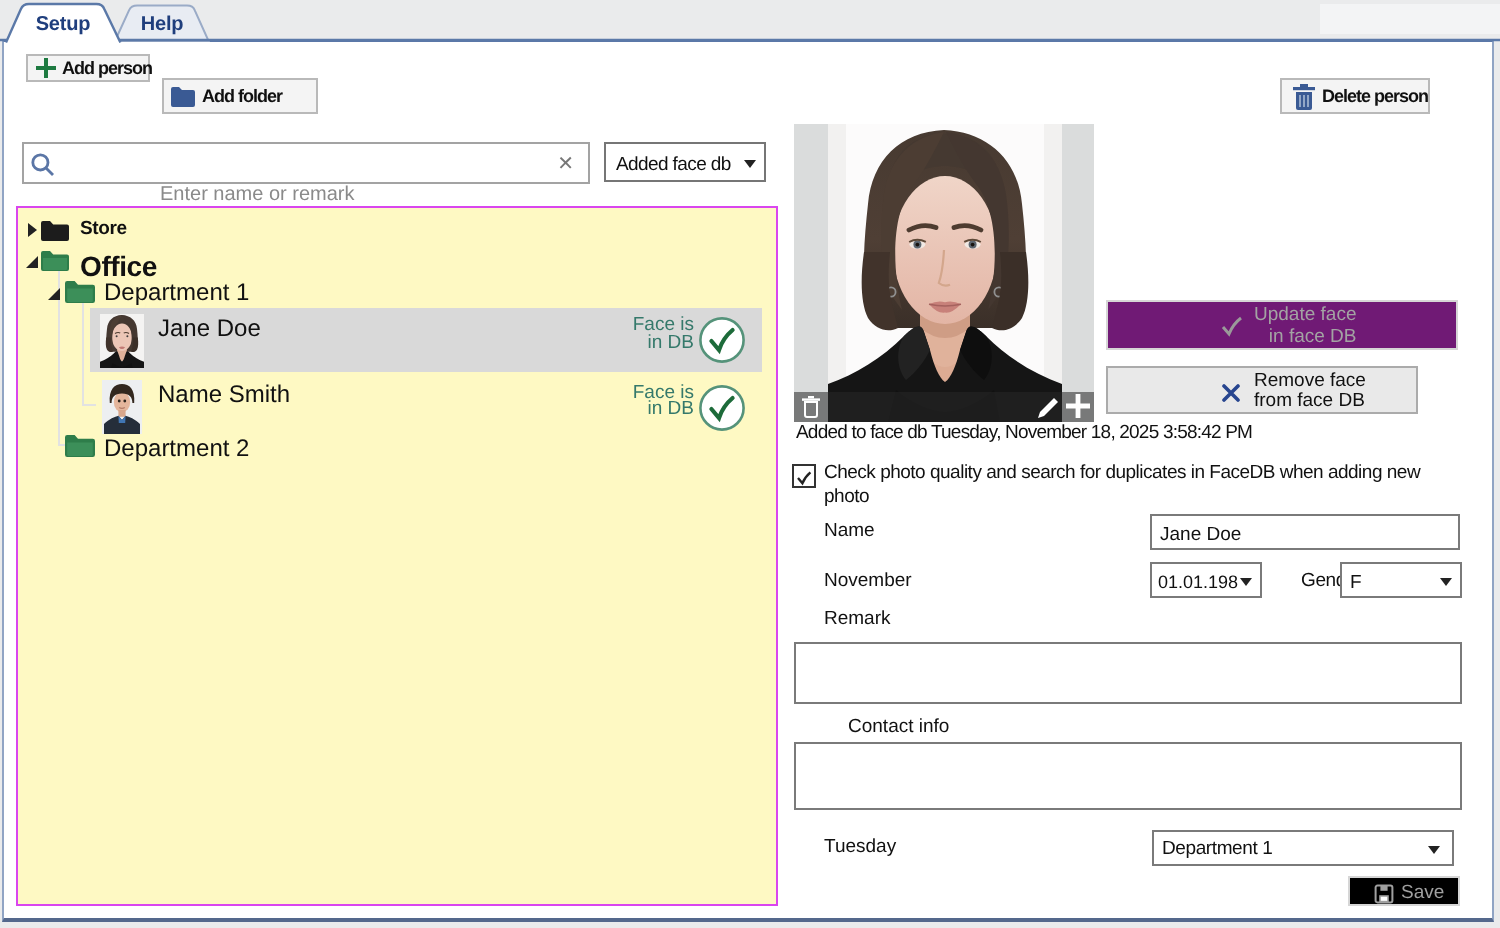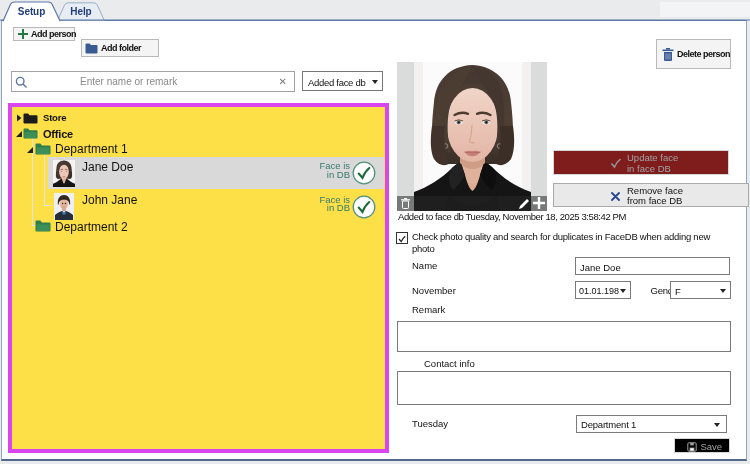--- a/index.html
+++ b/index.html
@@ -30,49 +30,49 @@
       <path d="M5,1 h2 v4 h4 v2 h-4 v4 h-2 v-4 h-4 v-2 h4 z" fill="#1e7a41"></path>
     </svg>
     <span>Add person</span>
   </div>
   <div class="abs btn" style="left:81px;top:39px;width:78px;height:18px;">
     <svg width="13" height="11" style="margin:0 3px 0 3px" viewBox="0 0 13 11">
       <path d="M0.5,1.5 Q0.5,0.5 1.5,0.5 L4.5,0.5 L6,2 L11.5,2 Q12.5,2 12.5,3 L12.5,9.5 Q12.5,10.5 11.5,10.5 L1.5,10.5 Q0.5,10.5 0.5,9.5 Z" fill="#3a5a94"></path>
     </svg>
     <span>Add folder</span>
   </div>
-  <div class="abs btn" style="left:656px;top:39px;width:75px;height:30px;">
+  <div class="abs btn" style="left:640px;top:39px;width:75px;height:18px;">
     <svg width="12" height="13" style="margin:0 3px 0 5px" viewBox="0 0 12 13">
       <path d="M2,4 h8 v8 q0,1 -1,1 h-6 q-1,0 -1,-1 z" fill="#3a5a94"></path>
       <rect x="0.5" y="1.5" width="11" height="1.6" fill="#3a5a94"></rect>
       <rect x="4" y="0" width="4" height="1.6" fill="#3a5a94"></rect>
       <g stroke="#9db0cc" stroke-width="0.9">
         <line x1="4" y1="5.5" x2="4" y2="11.5"></line>
         <line x1="6" y1="5.5" x2="6" y2="11.5"></line>
         <line x1="8" y1="5.5" x2="8" y2="11.5"></line>
       </g>
     </svg>
     <span>Delete person</span>
   </div>
 
   <div class="abs input" style="left:11px;top:71px;width:284px;height:21px;">
     <svg width="13" height="13" viewBox="0 0 13 13" style="position:absolute;left:3px;top:4px;">
       <circle cx="5.2" cy="5.2" r="3.8" fill="none" stroke="#5b76a6" stroke-width="1.4"></circle>
       <line x1="8" y1="8" x2="11.5" y2="11.5" stroke="#5b76a6" stroke-width="1.4"></line>
     </svg>
-    <span style="position:absolute;left:20px;top:4px;font-size:10px;color:#8a8a8a;padding-left:48px;">Enter name or remark</span>
+    <span style="position:absolute;left:20px;top:20px;font-size:10px;color:#8a8a8a;padding-left:48px;">Enter name or remark</span>
     <span style="position:absolute;right:7px;top:4px;font-size:10px;color:#777;">✕</span>
   </div>
 
   <div class="abs input" style="left:302px;top:71px;width:81px;height:20px;border-color:#767676;">
     <span style="position:absolute;left:5px;top:4.5px;font-size:9.5px;color:#111;letter-spacing:-0.3px;">Added face db</span>
     <span class="combo-arrow" style="right:4px;top:8px;"></span>
   </div>
 
-  <div class="abs" style="left:8px;top:103px;width:381px;height:350px;border:4px solid #d946ef;box-sizing:border-box;background:#fde047;overflow:hidden;">
+  <div class="abs" style="left:8px;top:103px;width:381px;height:350px;border:1px solid #d946ef;box-sizing:border-box;background:#fef9c3;overflow:hidden;">
 
     <div class="abs" style="left:36px;top:49.5px;width:336px;height:32.5px;background:#d9d9d9;"></div>
 
     <div class="abs" style="left:31.5px;top:46px;width:1px;height:53px;background:#e2e2e2;"></div>
     <div class="abs" style="left:31.5px;top:98px;width:7px;height:1px;background:#e2e2e2;"></div>
     <div class="abs" style="left:19.5px;top:31px;width:1px;height:88px;background:#e2e2e2;"></div>
     <div class="abs" style="left:19.5px;top:118px;width:4px;height:1px;background:#e2e2e2;"></div>
 
     <svg class="abs" style="left:2px;top:5.5px;" width="10" height="10" viewBox="0 0 10 10">
       <path d="M3,1.5 L7.5,5 L3,8.5 Z" fill="#222"></path>
@@ -82,34 +82,34 @@
     </svg>
     <span class="abs" style="left:31px;top:5px;font-size:9.5px;font-weight:bold;color:#111;letter-spacing:-0.2px;">Store</span>
 
     <svg class="abs" style="left:1.5px;top:22px;" width="10" height="10" viewBox="0 0 10 10">
       <path d="M8,2 L8,8 L2,8 Z" fill="#222"></path>
     </svg>
     <svg class="abs" style="left:11px;top:21px;" width="15" height="11" viewBox="0 0 15 11">
       <path d="M0.5,1.5 Q0.5,0.5 1.5,0.5 L5,0.5 L6.6,2.2 L13.5,2.2 Q14.5,2.2 14.5,3.2 L14.5,9.5 Q14.5,10.5 13.5,10.5 L1.5,10.5 Q0.5,10.5 0.5,9.5 Z" fill="#2e7d4a"></path>
       <path d="M1.5,4 L13.5,4 L13.5,9.5 Q13.5,10 13,10 L2,10 Q1.5,10 1.5,9.5 Z" fill="#3c8f59"></path>
     </svg>
-    <span class="abs" style="left:31px;top:21px;font-size:11px;font-weight:bold;color:#111;letter-spacing:-0.2px;">Office</span>
+    <span class="abs" style="left:31px;top:21px;font-size:14px;font-weight:bold;color:#111;letter-spacing:-0.2px;">Office</span>
 
     <svg class="abs" style="left:12.5px;top:38px;" width="10" height="10" viewBox="0 0 10 10">
       <path d="M8,2 L8,8 L2,8 Z" fill="#222"></path>
     </svg>
     <svg class="abs" style="left:23px;top:36px;" width="16" height="12" viewBox="0 0 16 12">
       <path d="M0.5,1.6 Q0.5,0.5 1.6,0.5 L5.3,0.5 L7,2.4 L14.4,2.4 Q15.5,2.4 15.5,3.5 L15.5,10.4 Q15.5,11.5 14.4,11.5 L1.6,11.5 Q0.5,11.5 0.5,10.4 Z" fill="#2e7d4a"></path>
       <path d="M1.6,4.3 L14.4,4.3 L14.4,10.4 Q14.4,11 13.8,11 L2.2,11 Q1.6,11 1.6,10.4 Z" fill="#3c8f59"></path>
     </svg>
     <span class="abs" style="left:43px;top:35px;font-size:12px;color:#111;">Department 1</span>
 
     <span class="abs" style="left:70px;top:52.5px;font-size:12px;color:#111;">Jane Doe</span>
 
-    <span class="abs" style="left:70px;top:86px;font-size:12px;color:#111;">John Jane</span>
+    <span class="abs" style="left:70px;top:86px;font-size:12px;color:#111;">Name Smith</span>
 
     <svg class="abs" style="left:23px;top:113px;" width="16" height="12" viewBox="0 0 16 12">
       <path d="M0.5,1.6 Q0.5,0.5 1.6,0.5 L5.3,0.5 L7,2.4 L14.4,2.4 Q15.5,2.4 15.5,3.5 L15.5,10.4 Q15.5,11.5 14.4,11.5 L1.6,11.5 Q0.5,11.5 0.5,10.4 Z" fill="#2e7d4a"></path>
       <path d="M1.6,4.3 L14.4,4.3 L14.4,10.4 Q14.4,11 13.8,11 L2.2,11 Q1.6,11 1.6,10.4 Z" fill="#3c8f59"></path>
     </svg>
     <span class="abs" style="left:43px;top:112.5px;font-size:12px;color:#111;">Department 2</span>
 
     <div class="abs" style="left:250px;top:55px;width:88px;text-align:right;font-size:9.5px;color:#35796b;line-height:8.5px;">Face is<br>in DB</div>
     <svg class="abs" style="left:340px;top:53.5px;" width="24" height="24" viewBox="0 0 24 24">
       <circle cx="12" cy="12" r="10.8" fill="#fff" stroke="#55937a" stroke-width="1.3"></circle>
@@ -223,27 +223,27 @@
       <rect x="3" y="0" width="3" height="1.2" fill="#fff"></rect>
     </svg>
     <svg class="abs" style="left:121px;top:136px;" width="12" height="12" viewBox="0 0 12 12">
       <path d="M1,11 L2,8 L9,1 L11,3 L4,10 Z" fill="#fff"></path>
     </svg>
     <svg class="abs" style="left:136px;top:135px;" width="12" height="12" viewBox="0 0 12 12">
       <path d="M4.8,0 h2.4 v4.8 h4.8 v2.4 h-4.8 v4.8 h-2.4 v-4.8 h-4.8 v-2.4 h4.8 z" fill="#fff"></path>
     </svg>
   </div>
 
-  <div class="abs" style="left:553px;top:150px;width:176px;height:25px;background:#7f1d1d;border:1px solid #d6d6d6;box-sizing:border-box;">
+  <div class="abs" style="left:553px;top:150px;width:176px;height:25px;background:#701a75;border:1px solid #d6d6d6;box-sizing:border-box;text-align:right;">
     <svg style="position:absolute;left:56px;top:7px;" width="12" height="11" viewBox="0 0 12 11">
       <path d="M1.5,5.5 L4.5,9 Q6.5,4 10.5,1" fill="none" stroke="#9a9a9a" stroke-width="1.5"></path>
     </svg>
     <div style="position:absolute;left:73px;top:2px;font-size:9.5px;color:#a3a3a3;line-height:10.5px;">Update face<br>in face DB</div>
   </div>
-  <div class="abs" style="left:553px;top:182.5px;width:196px;height:24.5px;background:#e9e9e9;border:1px solid #ababab;box-sizing:border-box;">
+  <div class="abs" style="left:553px;top:182.5px;width:156px;height:24.5px;background:#e9e9e9;border:1px solid #ababab;box-sizing:border-box;">
     <svg style="position:absolute;left:57px;top:8px;" width="9" height="9" viewBox="0 0 9 9">
       <path d="M1,1 L8,8 M8,1 L1,8" stroke="#27458f" stroke-width="1.8" stroke-linecap="round"></path>
     </svg>
     <div style="position:absolute;left:73px;top:2px;font-size:9.5px;color:#111;line-height:10.5px;">Remove face<br>from face DB</div>
   </div>
 
   <div class="abs" style="left:398px;top:211px;font-size:9.5px;color:#111;letter-spacing:-0.4px;">Added to face db Tuesday, November 18, 2025 3:58:42 PM</div>
 
   <div class="abs" style="left:396px;top:232px;width:12px;height:12px;border:1px solid #333;box-sizing:border-box;background:#fff;">
     <svg width="10" height="10" viewBox="0 0 10 10" style="position:absolute;left:0px;top:0.5px;">

